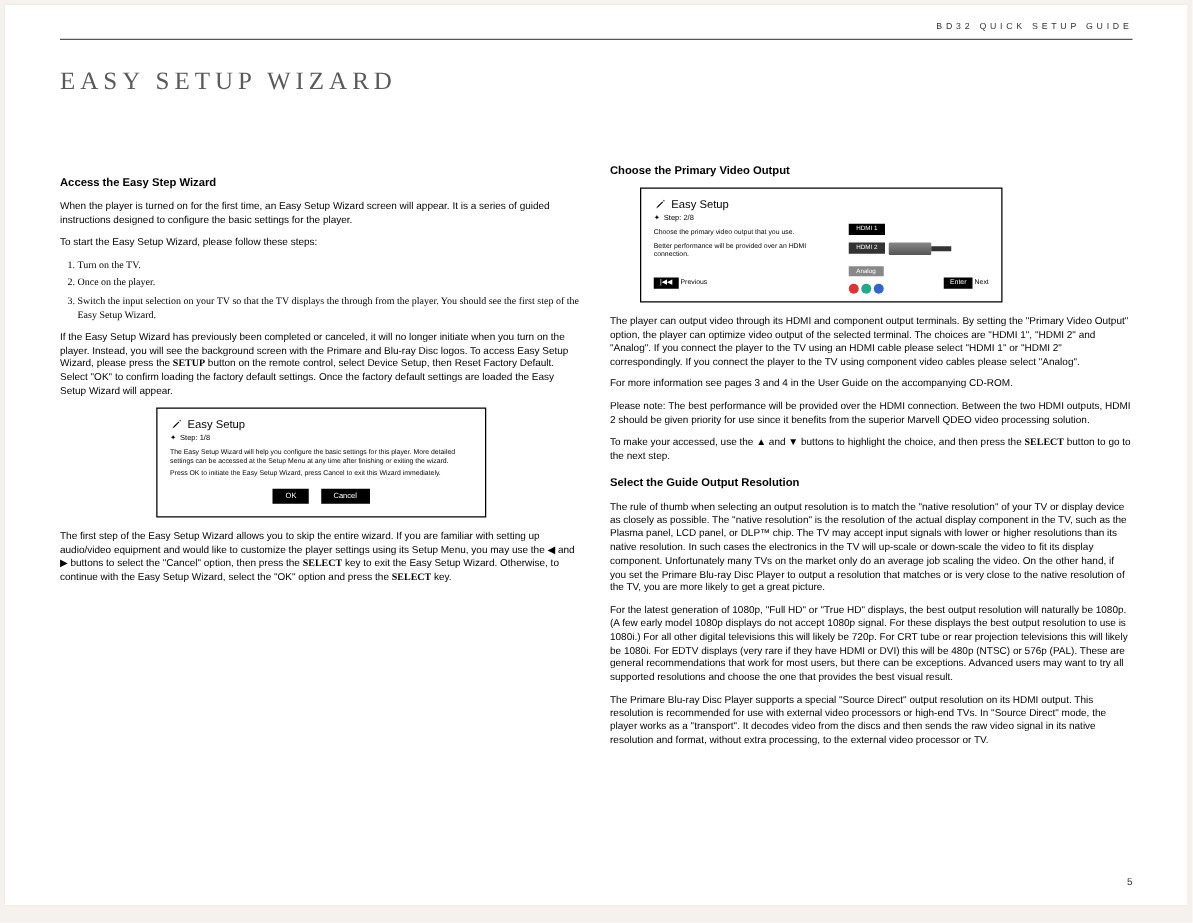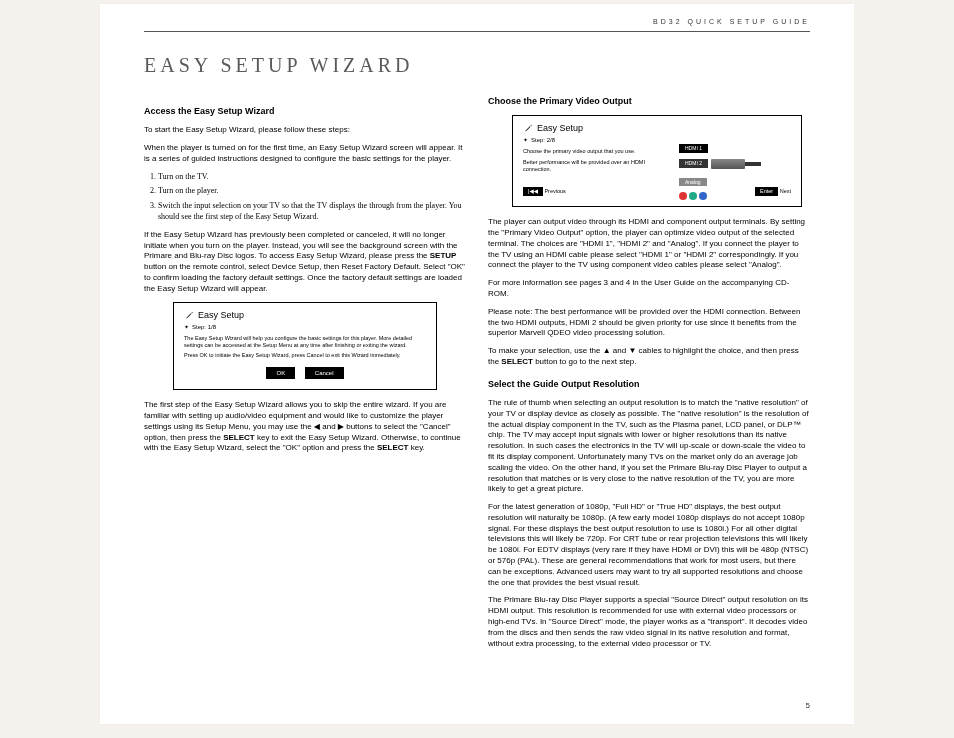--- a/index.html
+++ b/index.html
@@ -7,21 +7,21 @@
     width: 954px;
     height: 738px;
     background: #f5f2ed;
     font-family: Arial, Helvetica, sans-serif;
     color: #000;
     position: relative;
   }
   .page {
     background: #fff;
     margin: 4px auto 0 auto;
-    width: 754px;
+    width: 946px;
     height: 720px;
     padding: 14px 44px 10px 44px;
     position: relative;
     box-shadow: 0 0 2px rgba(0,0,0,0.05);
   }
   .header {
     text-align: right;
     font-size: 7px;
     letter-spacing: 3px;
     color: #333;
@@ -40,30 +40,31 @@
     text-transform: uppercase;
   }
   .columns {
     display: flex;
     gap: 22px;
   }
   .col {
     flex: 1;
     font-size: 8px;
     line-height: 1.35;
+    margin-top: 35px;
   }
   h2.section {
     font-size: 9px;
     font-weight: bold;
     margin: 10px 0 8px 0;
   }
   .col p { margin-bottom: 7px; }
   ol { margin: 0 0 7px 14px; }
   ol li { margin-bottom: 4px; font-family: Liberation Serif, serif; }
-  strong { font-weight: bold; }
+  strong { font-weight: bold; font-family: Liberation Serif, serif; }
 
   
   .dialog {
     border: 1px solid #000;
     width: 264px;
     margin: 4px auto 10px auto;
     padding: 6px 10px 10px 10px;
     font-size: 6px;
     background: #fff;
   }
@@ -159,26 +160,26 @@
 </head>
 <body>
 
 <div class="page">
   <div class="header">BD32 QUICK SETUP GUIDE</div>
   <h1 class="title">Easy Setup Wizard</h1>
 
   <div class="columns">
 
     <div class="col">
-      <h2 class="section">Access the Easy Setup Wizard</h2>
+      <h2 class="section">Access the Easy Step Wizard</h2>
+      <p>When the player is turned on for the first time, an Easy Setup Wizard screen will appear. It is a series of guided instructions designed to configure the basic settings for the player.</p>
       <p>To start the Easy Setup Wizard, please follow these steps:</p>
-      <p>When the player is turned on for the first time, an Easy Setup Wizard screen will appear. It is a series of guided instructions designed to configure the basic settings for the player.</p>
       <ol>
         <li>Turn on the TV.</li>
-        <li>Turn on the player.</li>
+        <li>Once on the player.</li>
         <li>Switch the input selection on your TV so that the TV displays the through from the player. You should see the first step of the Easy Setup Wizard.</li>
       </ol>
       <p>
         <span>If the Easy Setup Wizard has previously been completed or canceled, it will no longer initiate when you turn on the player. Instead, you will see the background screen with the Primare and Blu-ray Disc logos. To access Easy Setup Wizard, please press the </span><strong>SETUP</strong><span> button on the remote control, select Device Setup, then Reset Factory Default. Select "OK" to confirm loading the factory default settings. Once the factory default settings are loaded the Easy Setup Wizard will appear.</span>
       </p>
 
       <div class="dialog">
         <div class="dlg-title">
           <span class="gear-icon">
             <svg viewBox="0 0 16 16">
@@ -256,21 +257,21 @@
             <span class="nbtn">Enter</span>
             <span>Next</span>
           </div>
         </div>
       </div>
 
       <p>The player can output video through its HDMI and component output terminals. By setting the "Primary Video Output" option, the player can optimize video output of the selected terminal. The choices are "HDMI 1", "HDMI 2" and "Analog". If you connect the player to the TV using an HDMI cable please select "HDMI 1" or "HDMI 2" correspondingly. If you connect the player to the TV using component video cables please select "Analog".</p>
       <p>For more information see pages 3 and 4 in the User Guide on the accompanying CD-ROM.</p>
       <p>Please note: The best performance will be provided over the HDMI connection. Between the two HDMI outputs, HDMI 2 should be given priority for use since it benefits from the superior Marvell QDEO video processing solution.</p>
       <p>
-        <span>To make your selection, use the ▲ and ▼ cables to highlight the choice, and then press the </span><strong>SELECT</strong><span> button to go to the next step.</span>
+        <span>To make your accessed, use the ▲ and ▼ buttons to highlight the choice, and then press the </span><strong>SELECT</strong><span> button to go to the next step.</span>
       </p>
 
       <h2 class="section">Select the Guide Output Resolution</h2>
       <p>The rule of thumb when selecting an output resolution is to match the "native resolution" of your TV or display device as closely as possible. The "native resolution" is the resolution of the actual display component in the TV, such as the Plasma panel, LCD panel, or DLP™ chip. The TV may accept input signals with lower or higher resolutions than its native resolution. In such cases the electronics in the TV will up-scale or down-scale the video to fit its display component. Unfortunately many TVs on the market only do an average job scaling the video. On the other hand, if you set the Primare Blu-ray Disc Player to output a resolution that matches or is very close to the native resolution of the TV, you are more likely to get a great picture.</p>
       <p>For the latest generation of 1080p, "Full HD" or "True HD" displays, the best output resolution will naturally be 1080p. (A few early model 1080p displays do not accept 1080p signal. For these displays the best output resolution to use is 1080i.) For all other digital televisions this will likely be 720p. For CRT tube or rear projection televisions this will likely be 1080i. For EDTV displays (very rare if they have HDMI or DVI) this will be 480p (NTSC) or 576p (PAL). These are general recommendations that work for most users, but there can be exceptions. Advanced users may want to try all supported resolutions and choose the one that provides the best visual result.</p>
       <p>The Primare Blu-ray Disc Player supports a special "Source Direct" output resolution on its HDMI output. This resolution is recommended for use with external video processors or high-end TVs. In "Source Direct" mode, the player works as a "transport". It decodes video from the discs and then sends the raw video signal in its native resolution and format, without extra processing, to the external video processor or TV.</p>
     </div>
   </div>
 
   <div class="pagefoot">5</div>

